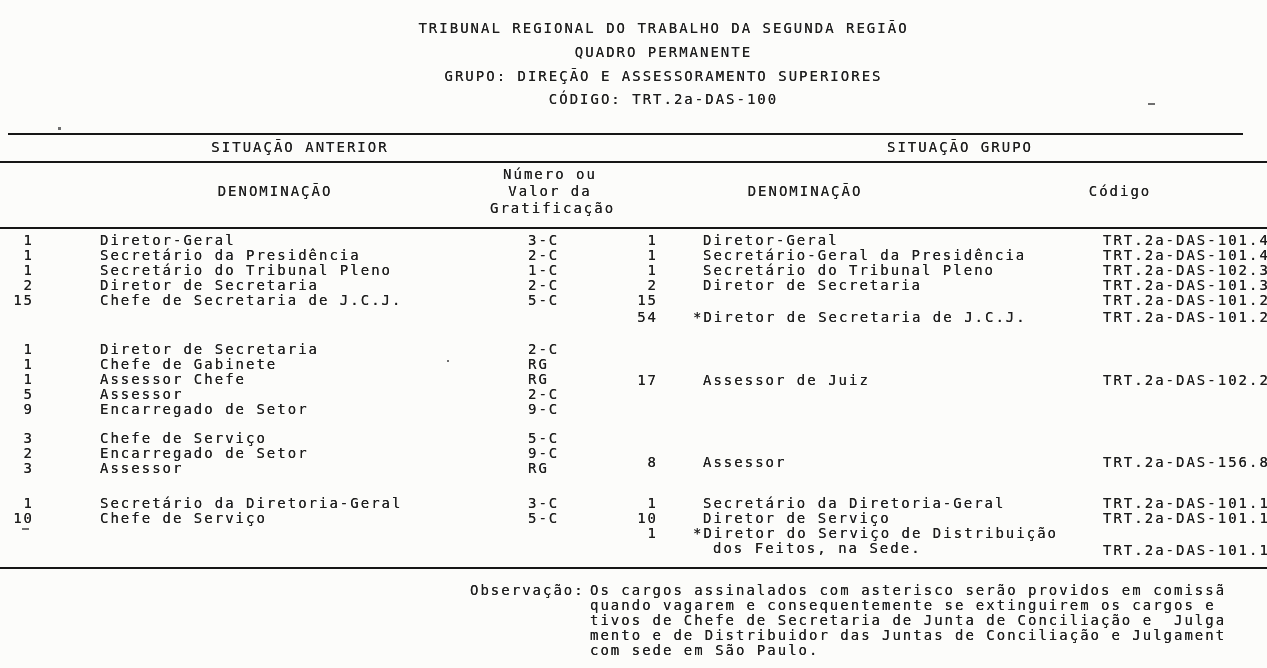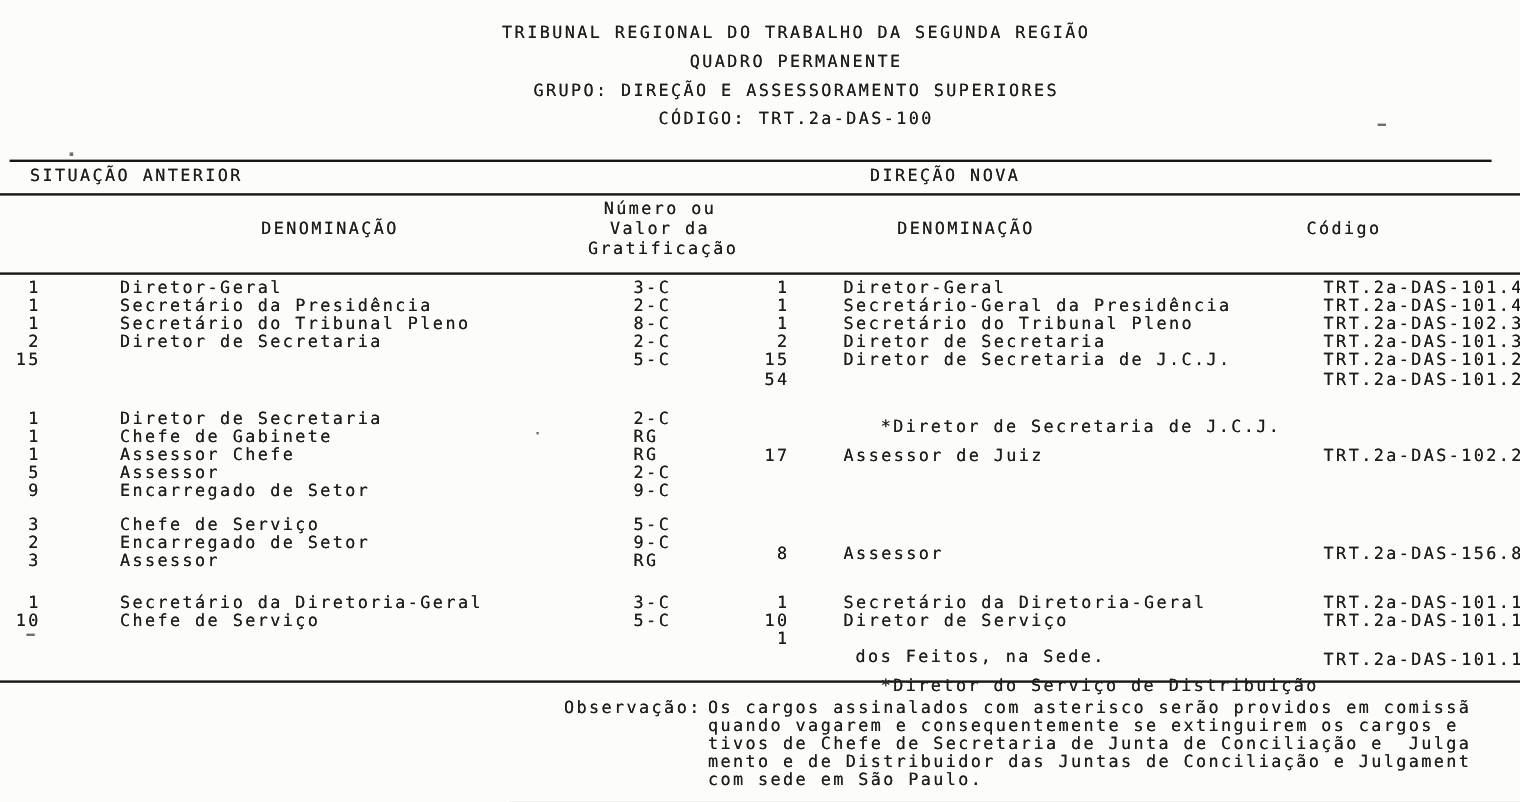--- a/index.html
+++ b/index.html
@@ -11,27 +11,27 @@
     font-family:"DejaVu Sans Mono","Liberation Mono",monospace;
     font-size:14px;
     letter-spacing:2px;
     color:#1d1d1d;
     text-shadow:0 0 .5px #3a3a3a;
   }
   .abs{position:absolute;white-space:pre;line-height:15px;}
   .title-line{position:absolute;left:60px;width:1207px;text-align:center;white-space:pre;}
   .rule{position:absolute;height:2px;background:#161616;}
   .hdr{position:absolute;text-align:center;white-space:pre-line;line-height:17px;}
-  .sec{position:absolute;white-space:pre;margin-left:25px;}
+  .sec{position:absolute;text-align:center;white-space:pre;}
   .l-num{left:6px;width:28px;text-align:right;}
   .l-den{left:100px;}
   .l-sym{left:528px;}
   .r-num{left:634px;width:24px;text-align:right;}
   .r-den{left:703px;}
-  .r-den-star{left:734px;margin-top:39px;}
+  .r-den-star{left:693px;}
   .r-den-cont{left:713px;}
   .r-cod{left:1063px;margin-left:40px;}
   .artifact{position:absolute;background:#6f6f6f;}
   .obs-line{position:absolute;left:590px;white-space:pre;line-height:15px;}
 </style>
 </head>
 <body>
 
 <div id="doc">
 
@@ -39,46 +39,47 @@
   <div class="title-line" style="top:68px">GRUPO: DIREÇÃO E ASSESSORAMENTO SUPERIORES</div>
   <div class="title-line" style="top:44px">QUADRO PERMANENTE</div>
   <div class="title-line" style="top:91px">CÓDIGO: TRT.2a-DAS-100</div>
 
   <div class="rule" style="top:133px;left:8px;width:1235px"></div>
   <div class="rule" style="top:161px;left:0;width:1267px"></div>
   <div class="rule" style="top:227px;left:0;width:1267px"></div>
   <div class="rule" style="top:567px;left:0;width:1267px"></div>
 
   <div class="sec" style="top:139px;left:0;width:600px">SITUAÇÃO ANTERIOR</div>
-  <div class="sec" style="top:139px;left:700px;width:520px">DIREÇÃO NOVA</div>
+  <div class="sec" style="top:139px;left:700px;width:520px">SITUAÇÃO GRUPO</div>
 
   <div class="hdr" style="top:183px;left:160px;width:230px">DENOMINAÇÃO</div>
   <div class="hdr" style="top:166px;left:490px;width:120px">Número ou
 Valor da
 Gratificação</div>
   <div class="hdr" style="top:183px;left:700px;width:210px">DENOMINAÇÃO</div>
   <div class="hdr" style="top:183px;left:1050px;width:140px">Código</div>
 
   <span class="abs l-num" style="top:233px">1</span>
   <span class="abs l-den" style="top:233px">Diretor-Geral</span>
   <span class="abs l-sym" style="top:233px">3-C</span>
 
   <span class="abs l-num" style="top:248px">1</span>
   <span class="abs l-den" style="top:248px">Secretário da Presidência</span>
   <span class="abs l-sym" style="top:248px">2-C</span>
 
   <span class="abs l-num" style="top:263px">1</span>
   <span class="abs l-den" style="top:263px">Secretário do Tribunal Pleno</span>
-  <span class="abs l-sym" style="top:263px">8-C</span>
+  <span class="abs l-sym" style="top:263px">1-C</span>
 
   <span class="abs l-num" style="top:278px">2</span>
   <span class="abs l-den" style="top:278px">Diretor de Secretaria</span>
   <span class="abs l-sym" style="top:278px">2-C</span>
 
   <span class="abs l-num" style="top:293px">15</span>
+  <span class="abs l-den" style="top:293px">Chefe de Secretaria de J.C.J.</span>
   <span class="abs l-sym" style="top:293px">5-C</span>
 
   <span class="abs l-num" style="top:342px">1</span>
   <span class="abs l-den" style="top:342px">Diretor de Secretaria</span>
   <span class="abs l-sym" style="top:342px">2-C</span>
 
   <span class="abs l-num" style="top:357px">1</span>
   <span class="abs l-den" style="top:357px">Chefe de Gabinete</span>
   <span class="abs l-sym" style="top:357px">RG</span>
 
@@ -124,21 +125,20 @@
 
   <span class="abs r-num" style="top:263px">1</span>
   <span class="abs r-den" style="top:263px">Secretário do Tribunal Pleno</span>
   <span class="abs r-cod" style="top:263px">TRT.2a-DAS-102.3</span>
 
   <span class="abs r-num" style="top:278px">2</span>
   <span class="abs r-den" style="top:278px">Diretor de Secretaria</span>
   <span class="abs r-cod" style="top:278px">TRT.2a-DAS-101.3</span>
 
   <span class="abs r-num" style="top:293px">15</span>
-  <span class="abs r-den" style="top:293px">Diretor de Secretaria de J.C.J.</span>
   <span class="abs r-cod" style="top:293px">TRT.2a-DAS-101.2</span>
 
   <span class="abs r-num" style="top:310px">54</span>
   <span class="abs r-den-star" style="top:310px">*Diretor de Secretaria de J.C.J.</span>
   <span class="abs r-cod" style="top:310px">TRT.2a-DAS-101.2</span>
 
   <span class="abs r-num" style="top:373px">17</span>
   <span class="abs r-den" style="top:373px">Assessor de Juiz</span>
   <span class="abs r-cod" style="top:373px">TRT.2a-DAS-102.2</span>
 

